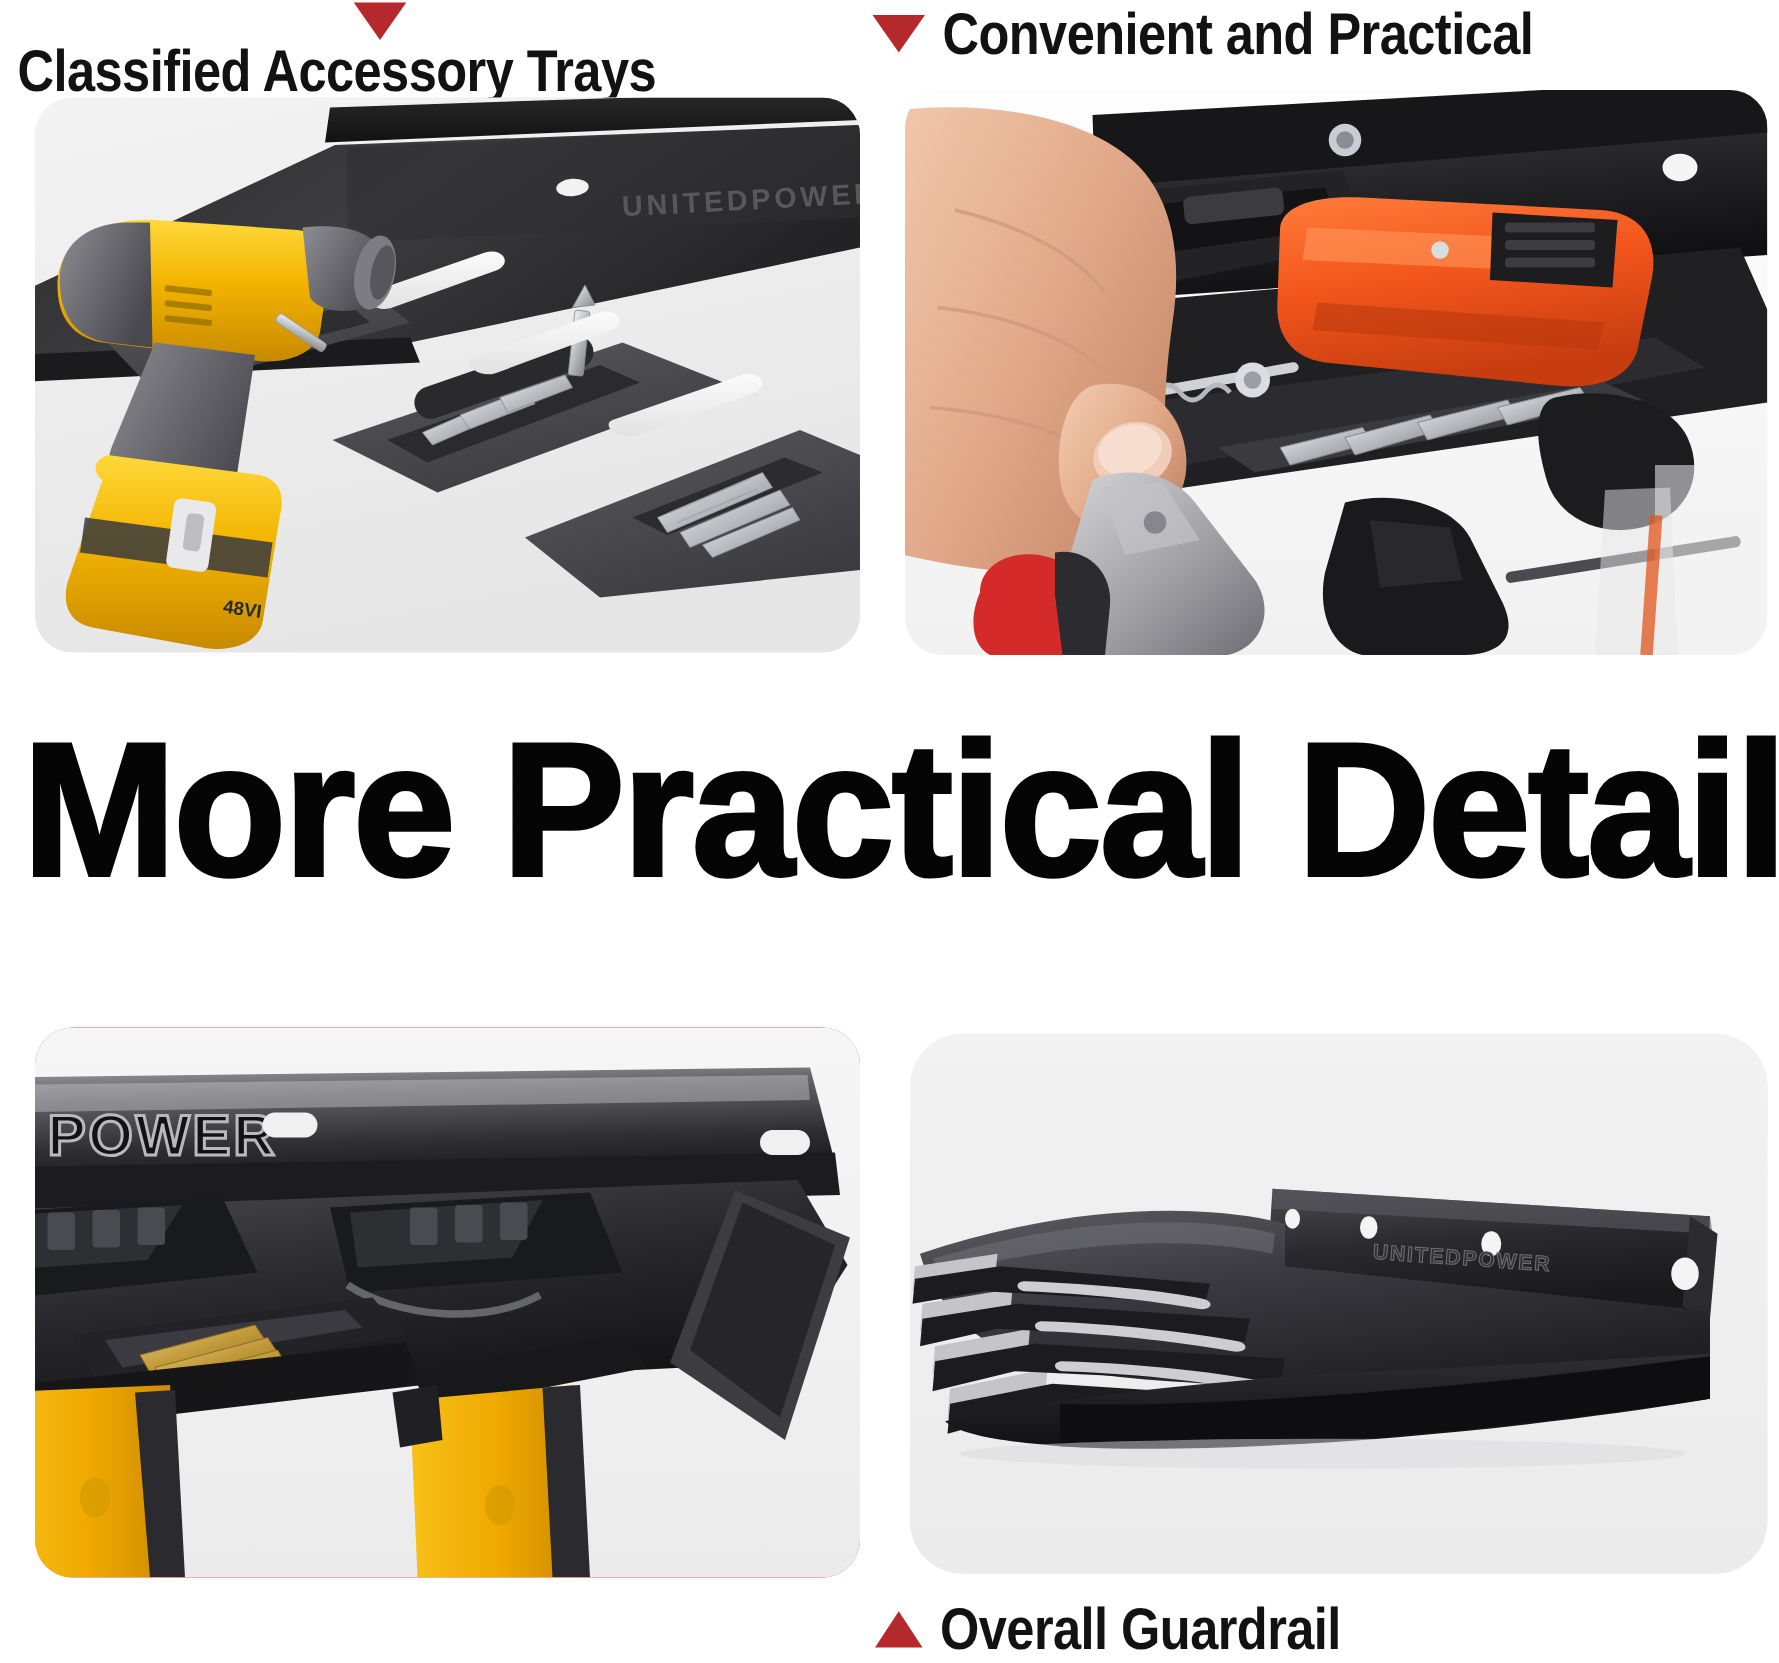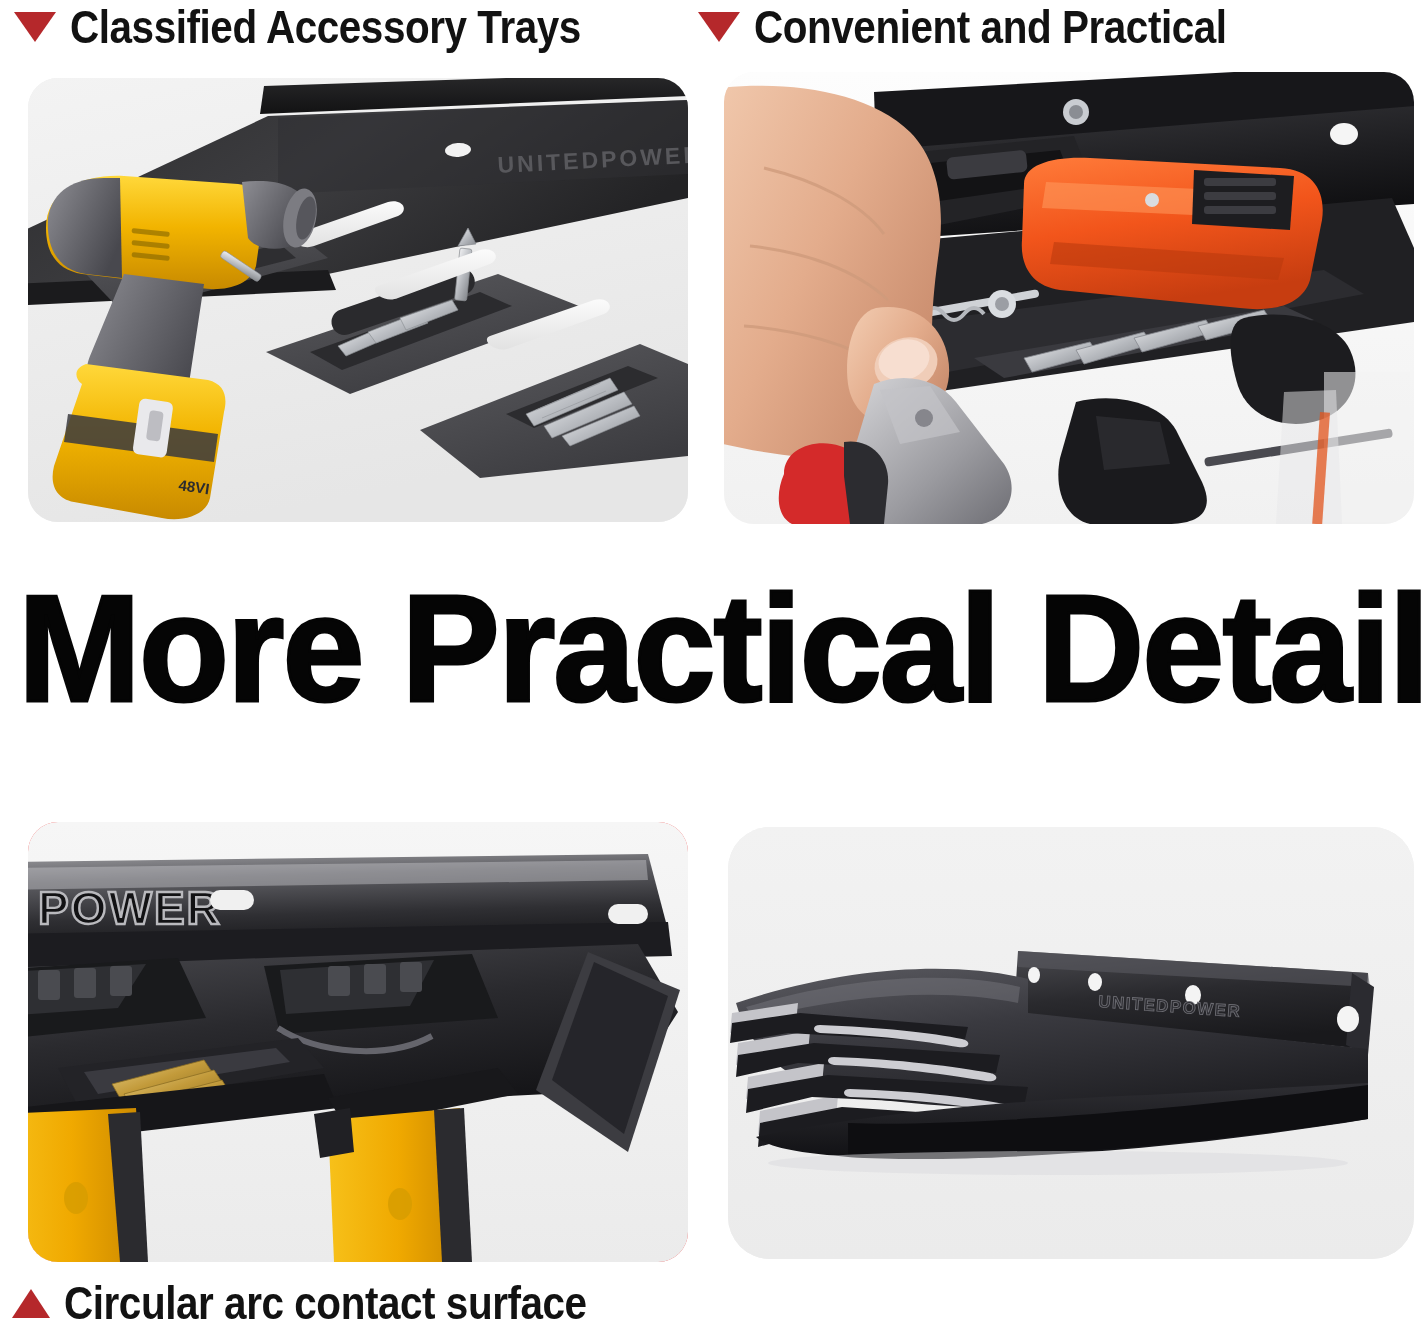--- a/index.html
+++ b/index.html
@@ -47,21 +47,21 @@
     font-family: "Liberation Sans Narrow", "Liberation Sans", sans-serif;
     font-weight: 700;
     font-size: 47px;
     line-height: 50px;
     letter-spacing: -0.5px;
     color: #121212;
     transform: scaleX(0.86);
     transform-origin: left center;
   }
 
-  #cap-top-left  { left: 14px;  top: 2px; }
+  #cap-top-left  { left: 14px;  top: 2px; flex-direction: column; }
   #cap-top-right { left: 698px; top: 2px; }
   #cap-bot-left  { left: 12px;  top: 1278px; }
   #cap-bot-right { left: 700px; top: 1278px; }
 
   
   #headline {
     position: absolute;
     left: 18px;
     top: 584px;
     width: 1390px;
@@ -505,19 +505,19 @@
         <path d="M122 262 C190 264 256 272 292 280 C302 282 300 290 288 288 C248 280 188 272 122 270 C114 269 114 262 122 262 Z"></path>
       </g>
 
       <path d="M28 310 C140 286 300 272 420 268 L640 256 L640 292 C460 322 240 338 120 330 C76 326 42 322 28 310 Z" fill="url(#brLip)"></path>
       <path d="M120 330 C260 336 470 318 640 292 L640 258 C430 286 220 300 120 296 Z" fill="#0e0e11"></path>
 
       <ellipse cx="330" cy="336" rx="290" ry="12" fill="#d9d9dd" opacity="0.5"></ellipse>
     </svg>
   </div>
 
-  <div class="caption" id="cap-bot-left">
+
+  <div class="caption" id="cap-bot-right">
     <span class="tri tri-up"></span>
-    <span class="txt">Circular arc contact surface</span>
-  </div>
-
+    <span class="txt">Overall Guardrail</span>
+  </div>
 
 </div>
 
 </body></html>

